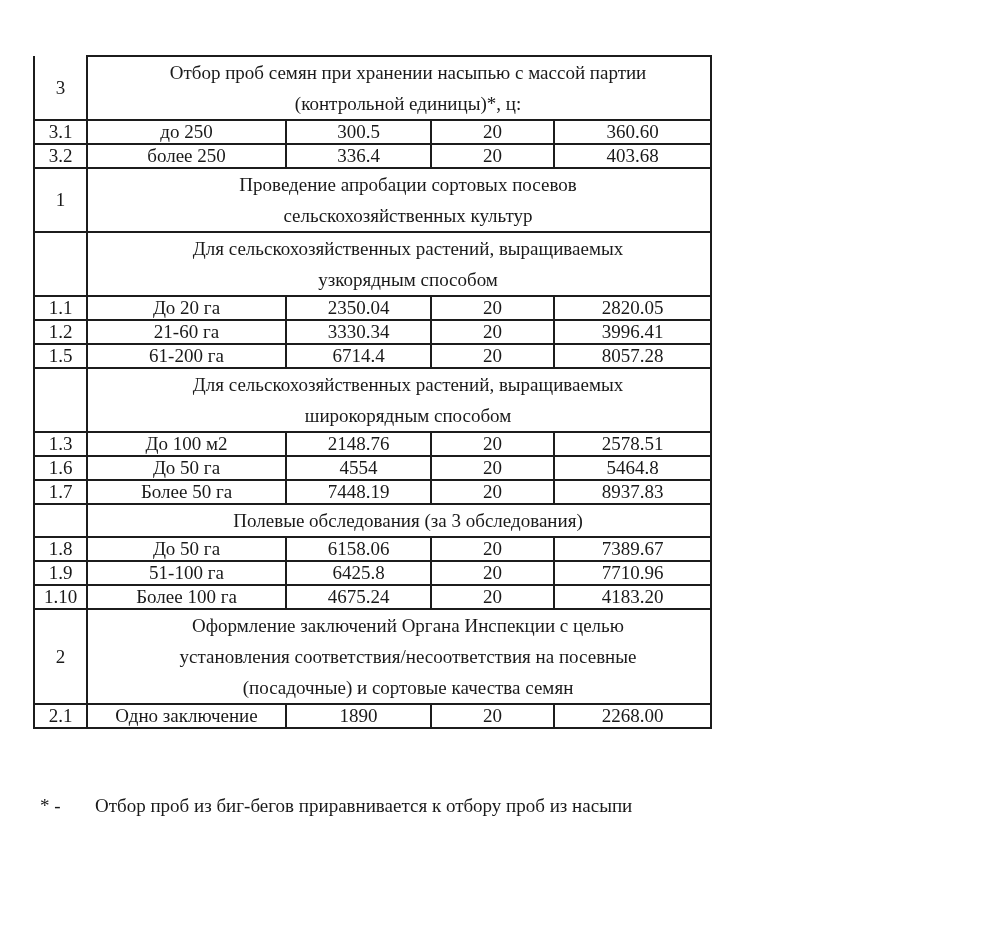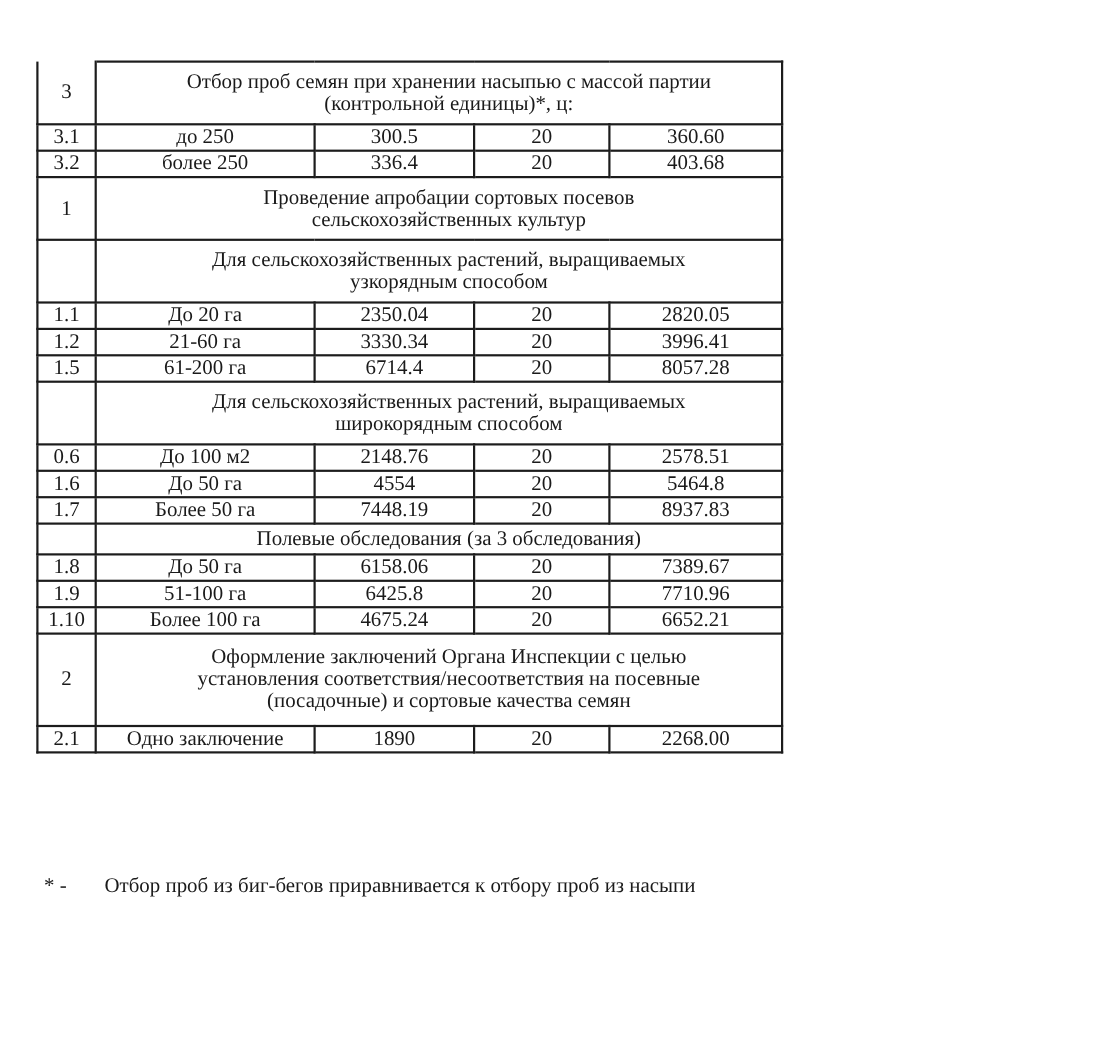--- a/index.html
+++ b/index.html
@@ -33,21 +33,21 @@
   }
   .price-table td.no-top {
     border-top: none;
   }
   tr.h2 { height: 57px; }
   tr.h1 { height: 28px; }
   tr.h3 { height: 84px; }
   tr.dr { height: 18px; }
   td.c-section {
     white-space: pre-line;
-    line-height: 20px;
+    line-height: 31px;
     padding-left: 22px;
   }
   .footnote {
     position: absolute;
     left: 40px;
     top: 795px;
     display: flex;
     align-items: flex-start;
     font-size: 19px;
     line-height: 22px;
@@ -118,21 +118,21 @@
       <td>6714.4</td>
       <td>20</td>
       <td>8057.28</td>
     </tr>
     <tr class="h2">
       <td class="c-num"></td>
       <td class="c-section" colspan="4">Для сельскохозяйственных растений, выращиваемых
 широкорядным способом</td>
     </tr>
     <tr class="dr">
-      <td>0.6</td>
+      <td>1.3</td>
       <td>До 100 м2</td>
       <td>2148.76</td>
       <td>20</td>
       <td>2578.51</td>
     </tr>
     <tr class="dr">
       <td>1.6</td>
       <td>До 50 га</td>
       <td>4554</td>
       <td>20</td>
@@ -161,21 +161,21 @@
       <td>51-100 га</td>
       <td>6425.8</td>
       <td>20</td>
       <td>7710.96</td>
     </tr>
     <tr class="dr">
       <td>1.10</td>
       <td>Более 100 га</td>
       <td>4675.24</td>
       <td>20</td>
-      <td>6652.21</td>
+      <td>4183.20</td>
     </tr>
     <tr class="h3">
       <td class="c-num">2</td>
       <td class="c-section" colspan="4">Оформление заключений Органа Инспекции с целью
 установления соответствия/несоответствия на посевные
 (посадочные) и сортовые качества семян</td>
     </tr>
     <tr class="dr">
       <td>2.1</td>
       <td>Одно заключение</td>

